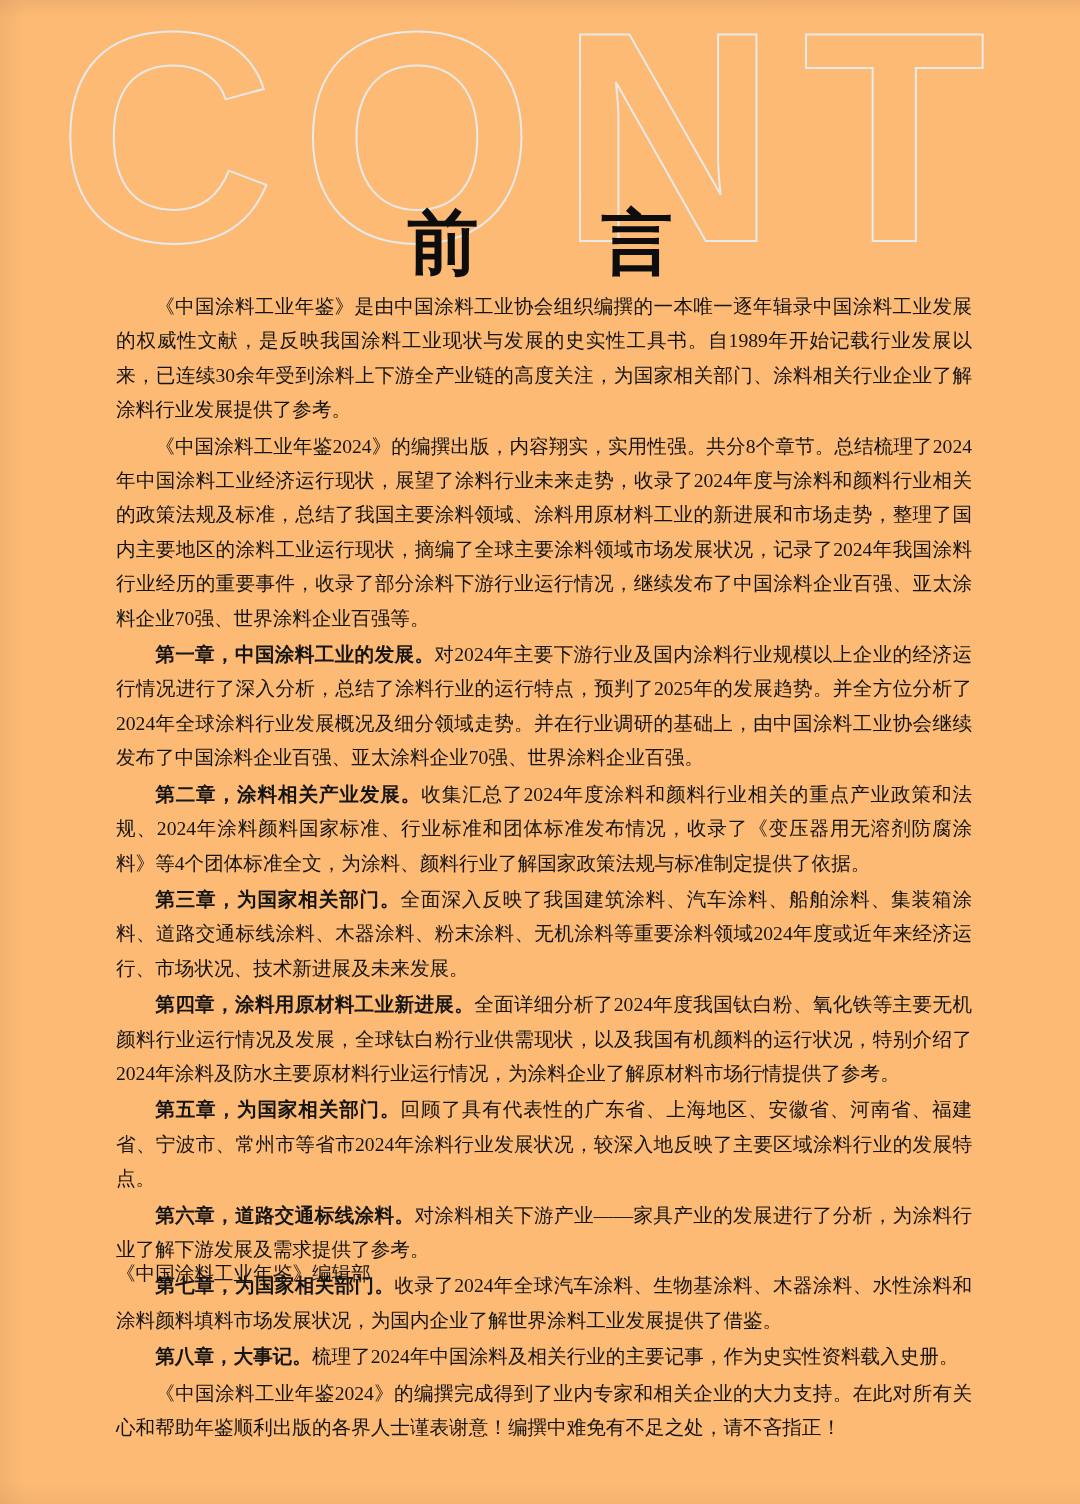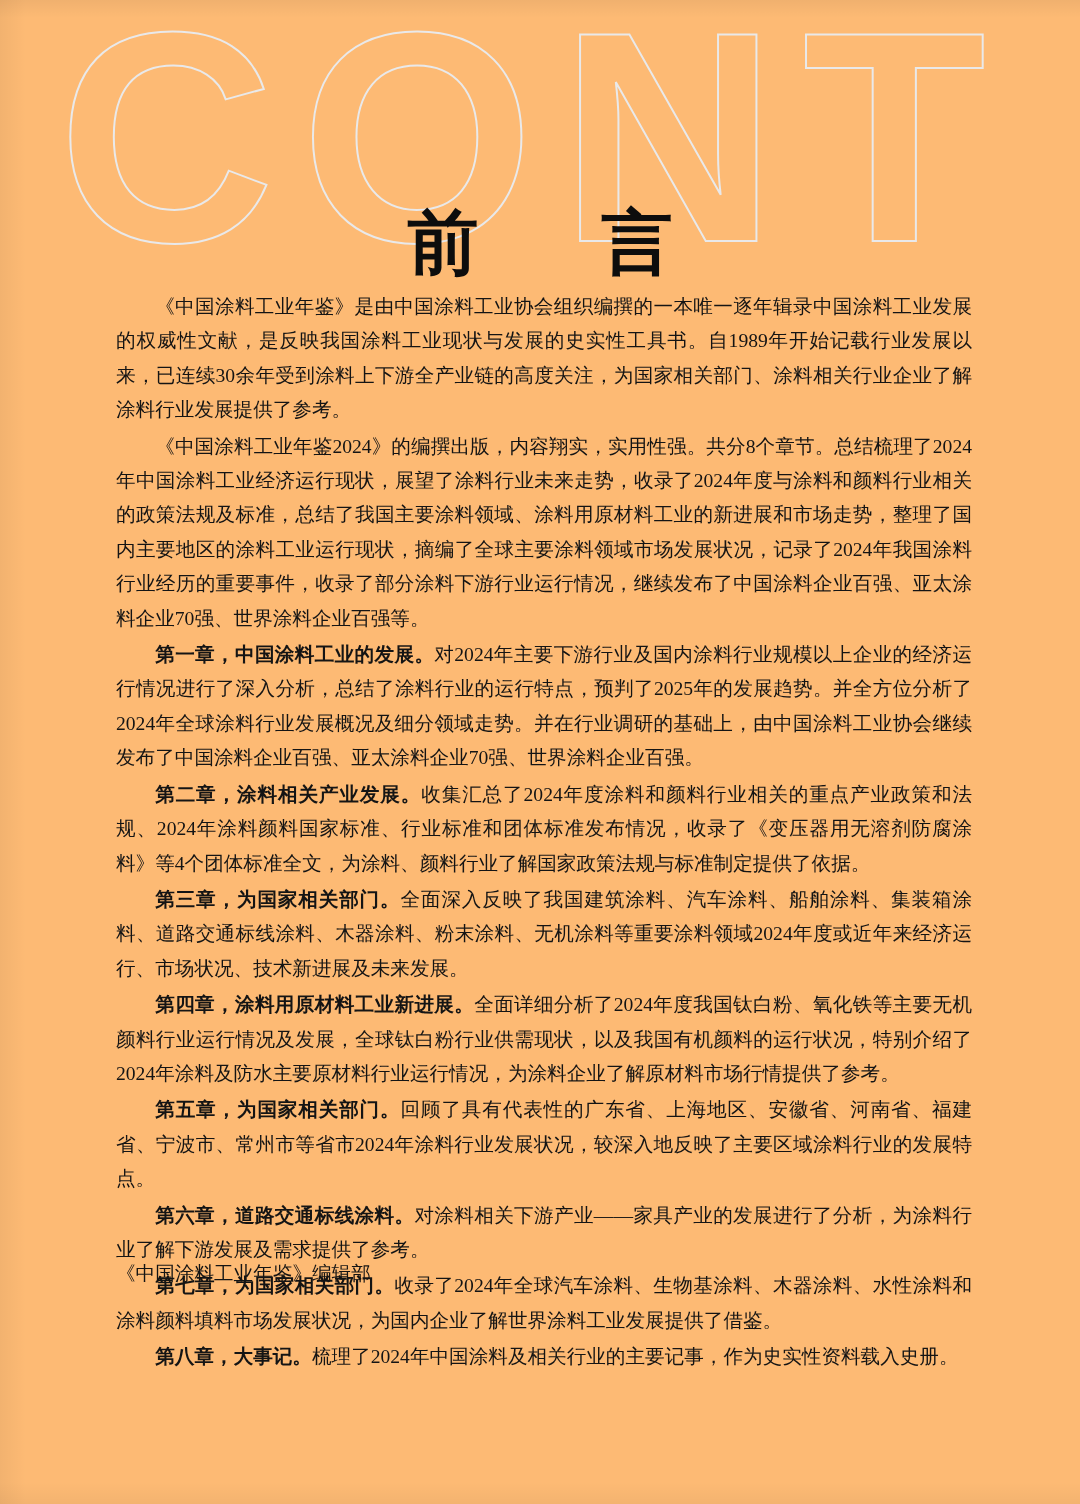--- a/index.html
+++ b/index.html
@@ -126,20 +126,21 @@
     <p class="para"><span class="lead"></span><span>《中国涂料工业年鉴》是由中国涂料工业协会组织编撰的一本唯一逐年辑录中国涂料工业发展的权威性文献，是反映我国涂料工业现状与发展的史实性工具书。自1989年开始记载行业发展以来，已连续30余年受到涂料上下游全产业链的高度关注，为国家相关部门、涂料相关行业企业了解涂料行业发展提供了参考。</span></p>
     <p class="para"><span class="lead"></span><span>《中国涂料工业年鉴2024》的编撰出版，内容翔实，实用性强。共分8个章节。总结梳理了2024年中国涂料工业经济运行现状，展望了涂料行业未来走势，收录了2024年度与涂料和颜料行业相关的政策法规及标准，总结了我国主要涂料领域、涂料用原材料工业的新进展和市场走势，整理了国内主要地区的涂料工业运行现状，摘编了全球主要涂料领域市场发展状况，记录了2024年我国涂料行业经历的重要事件，收录了部分涂料下游行业运行情况，继续发布了中国涂料企业百强、亚太涂料企业70强、世界涂料企业百强等。</span></p>
     <p class="para"><span class="lead">第一章，中国涂料工业的发展。</span><span>对2024年主要下游行业及国内涂料行业规模以上企业的经济运行情况进行了深入分析，总结了涂料行业的运行特点，预判了2025年的发展趋势。并全方位分析了2024年全球涂料行业发展概况及细分领域走势。并在行业调研的基础上，由中国涂料工业协会继续发布了中国涂料企业百强、亚太涂料企业70强、世界涂料企业百强。</span></p>
     <p class="para"><span class="lead">第二章，涂料相关产业发展。</span><span>收集汇总了2024年度涂料和颜料行业相关的重点产业政策和法规、2024年涂料颜料国家标准、行业标准和团体标准发布情况，收录了《变压器用无溶剂防腐涂料》等4个团体标准全文，为涂料、颜料行业了解国家政策法规与标准制定提供了依据。</span></p>
     <p class="para"><span class="lead">第三章，为国家相关部门。</span><span>全面深入反映了我国建筑涂料、汽车涂料、船舶涂料、集装箱涂料、道路交通标线涂料、木器涂料、粉末涂料、无机涂料等重要涂料领域2024年度或近年来经济运行、市场状况、技术新进展及未来发展。</span></p>
     <p class="para"><span class="lead">第四章，涂料用原材料工业新进展。</span><span>全面详细分析了2024年度我国钛白粉、氧化铁等主要无机颜料行业运行情况及发展，全球钛白粉行业供需现状，以及我国有机颜料的运行状况，特别介绍了2024年涂料及防水主要原材料行业运行情况，为涂料企业了解原材料市场行情提供了参考。</span></p>
     <p class="para"><span class="lead">第五章，为国家相关部门。</span><span>回顾了具有代表性的广东省、上海地区、安徽省、河南省、福建省、宁波市、常州市等省市2024年涂料行业发展状况，较深入地反映了主要区域涂料行业的发展特点。</span></p>
     <p class="para"><span class="lead">第六章，道路交通标线涂料。</span><span>对涂料相关下游产业——家具产业的发展进行了分析，为涂料行业了解下游发展及需求提供了参考。</span></p>
     <p class="para"><span class="lead">第七章，为国家相关部门。</span><span>收录了2024年全球汽车涂料、生物基涂料、木器涂料、水性涂料和涂料颜料填料市场发展状况，为国内企业了解世界涂料工业发展提供了借鉴。</span></p>
     <p class="para"><span class="lead">第八章，大事记。</span><span>梳理了2024年中国涂料及相关行业的主要记事，作为史实性资料载入史册。</span></p>
+    <p class="para"><span class="lead"></span><span>《中国涂料工业年鉴2024》的编撰完成得到了业内专家和相关企业的大力支持。在此对所有关心和帮助年鉴顺利出版的各界人士谨表谢意！编撰中难免有不足之处，请不吝指正！</span></p>
   </div>
 
   <div class="sign">
     <div>《中国涂料工业年鉴》编辑部</div>
   </div>
 
   <div class="edge-bottom"></div>
 </div>
 
 </body></html>

